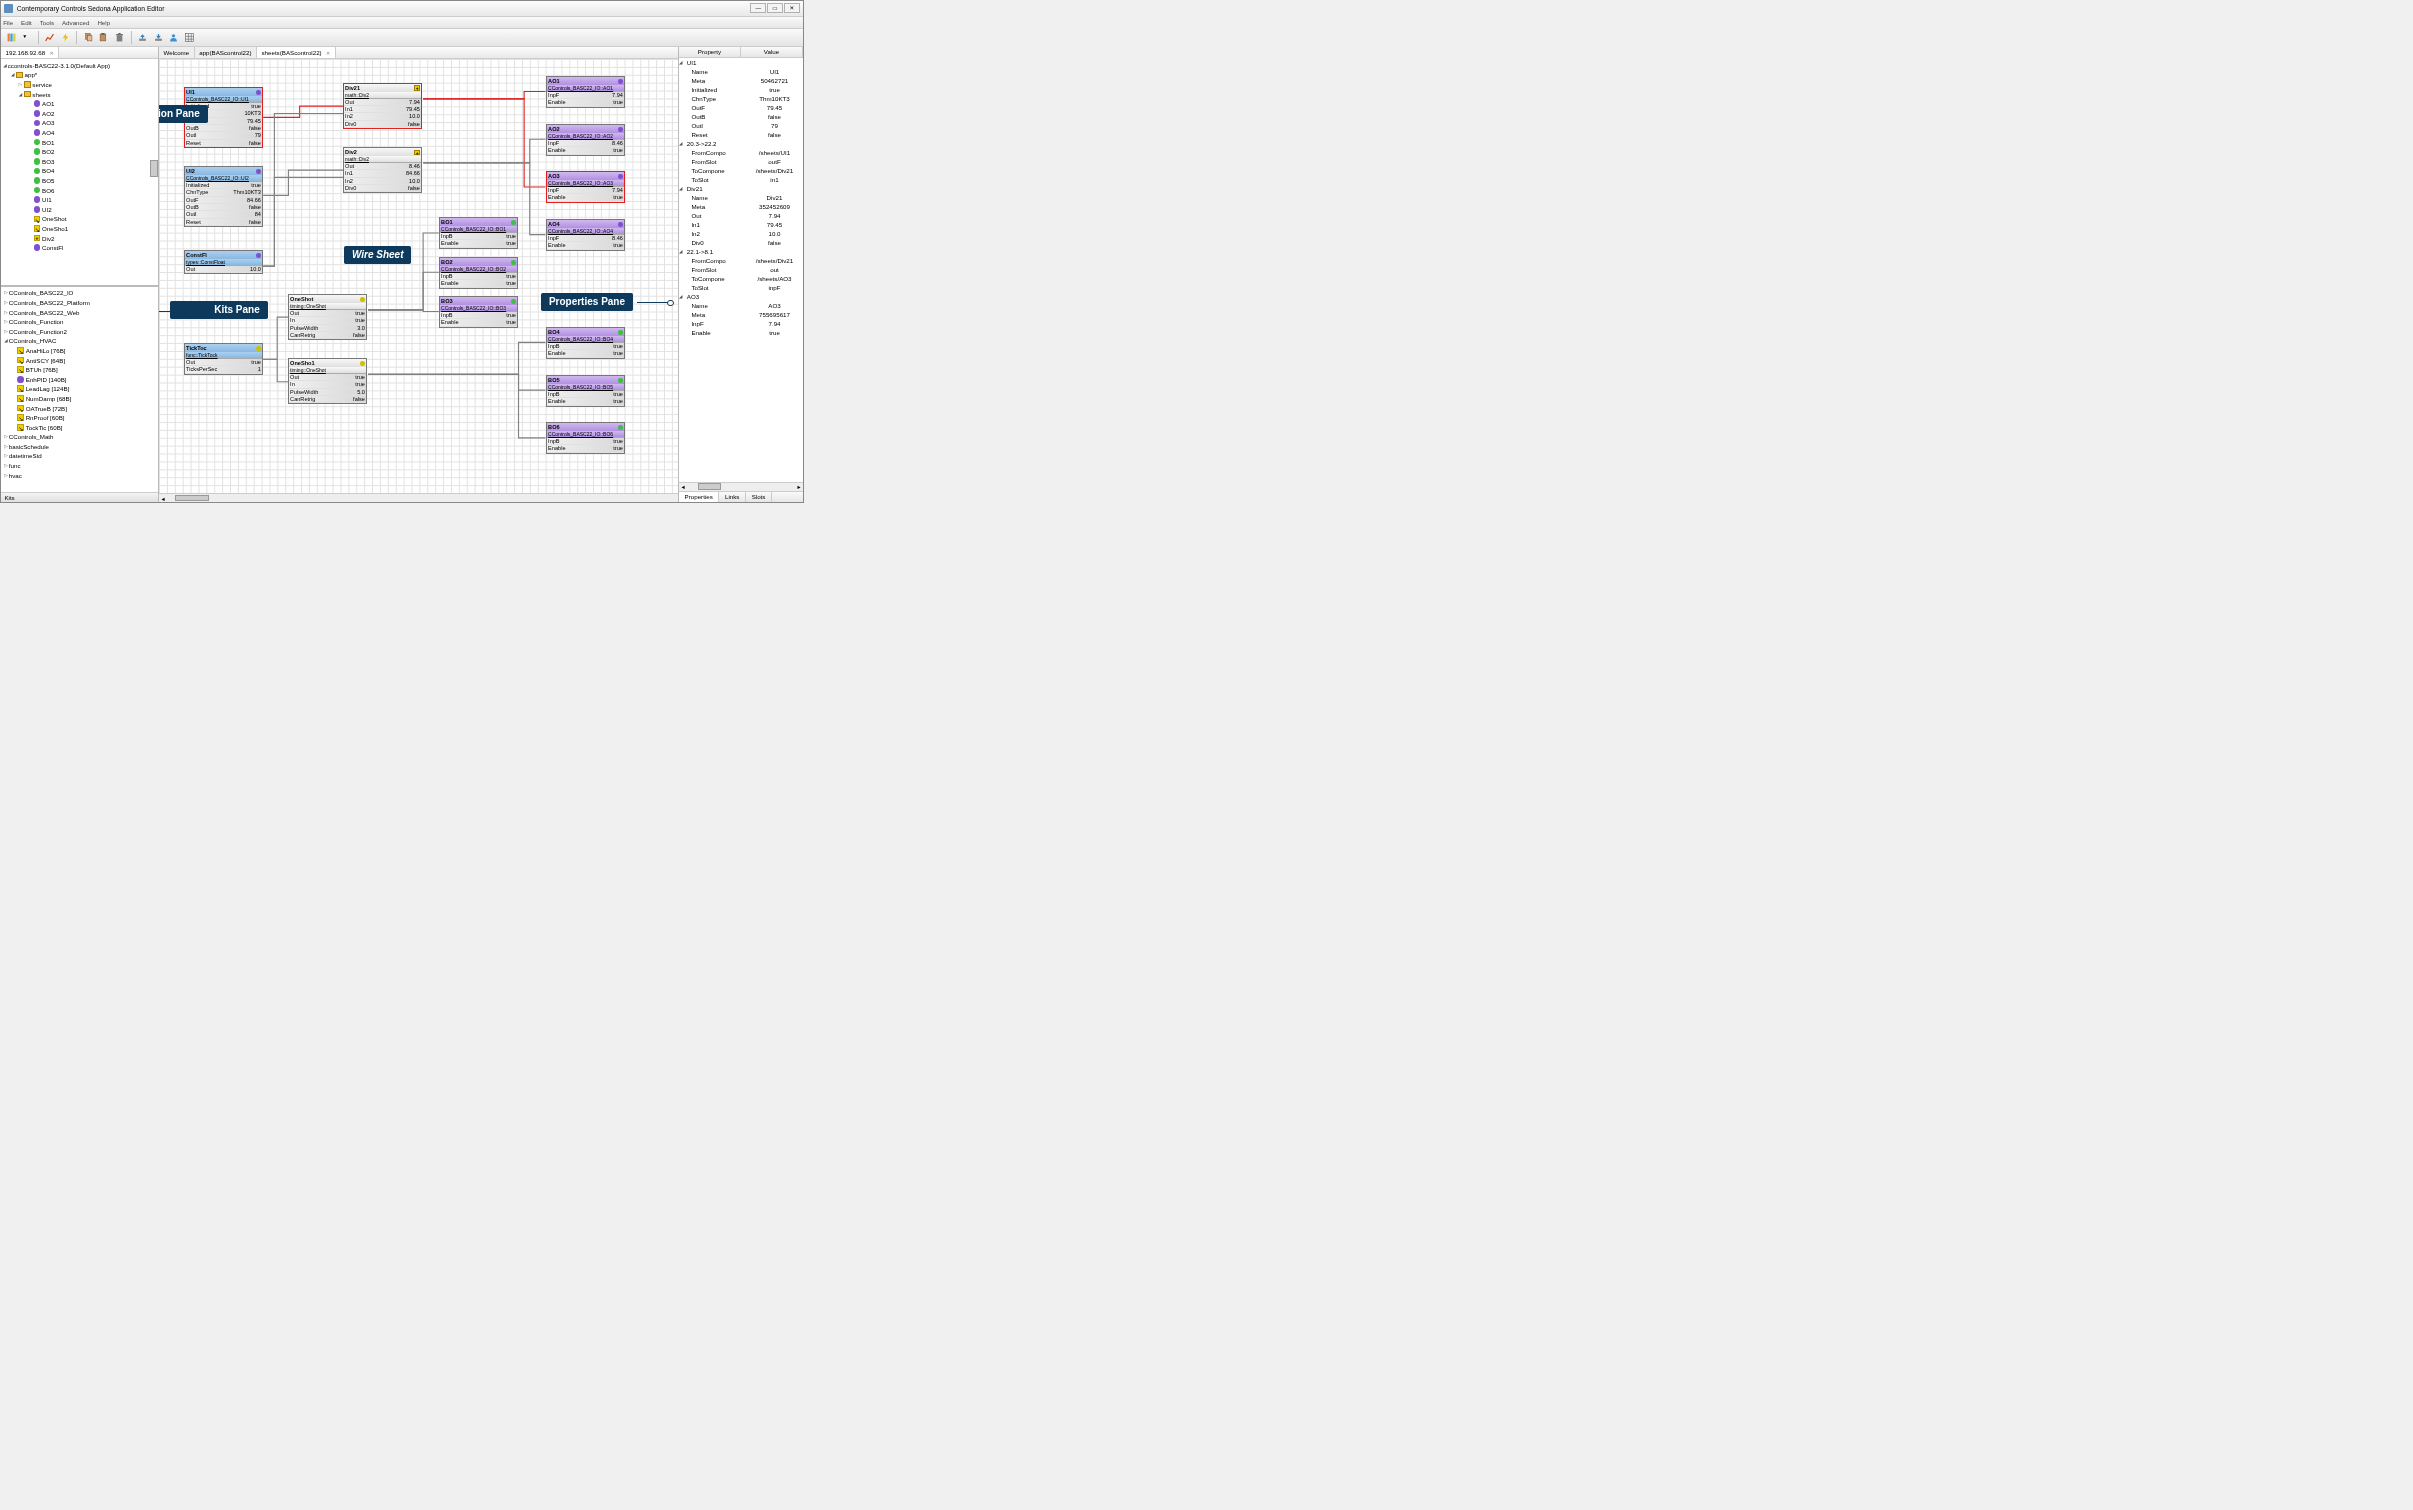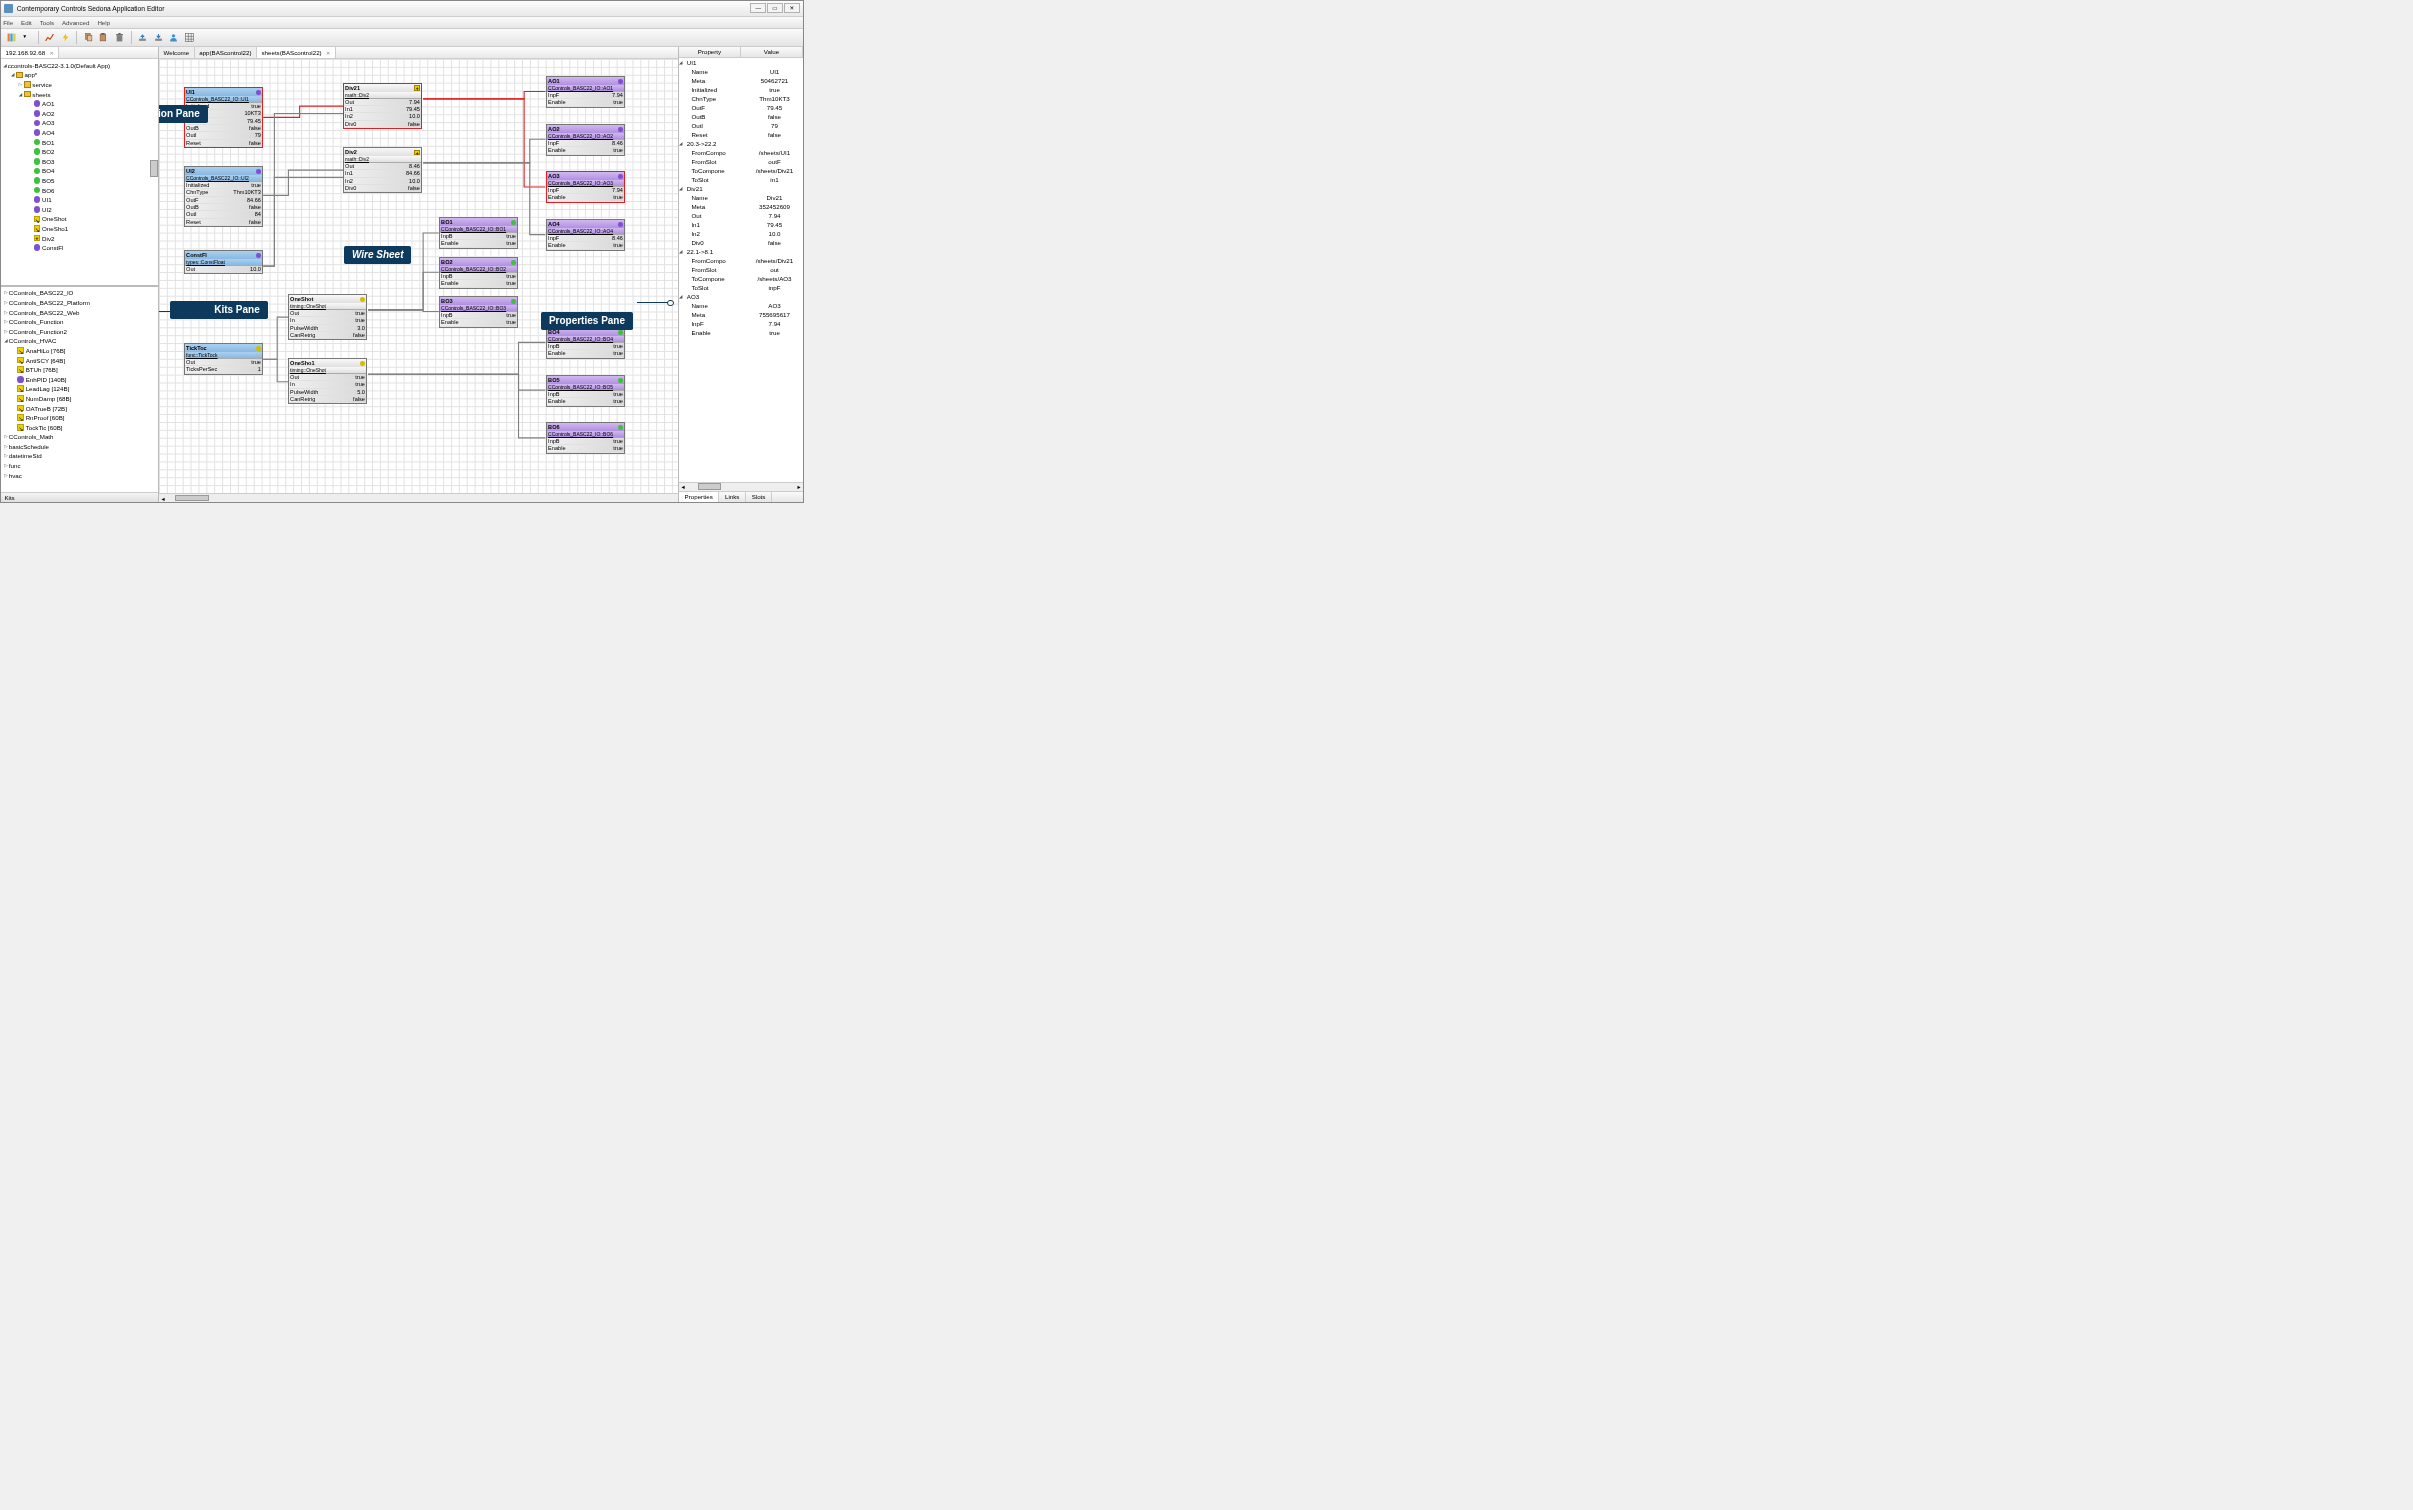--- a/index.html
+++ b/index.html
@@ -756,21 +756,21 @@
       <div class="ws-scrollbar-h">
           <span style="width:7.9px;text-align:center;">◂</span>
           <div class="thumb"></div>
         </div>
 
       <div class="callout" style="left:-45px; top:58px;">Navigation Pane</div>
       <div class="callout-line" style="left:-17px; top:264px; width:28px;"></div>
       <div class="callout" style="left:11.2px; top:254px;padding-left:44px;">Kits Pane</div>
       <div class="callout" style="left:185px; top:199px;font-style:italic;">Wire Sheet</div>
       <div class="callout-line rev" style="left:478px; top:255px; width:34px;"></div>
-      <div class="callout" style="left:382px; top:246px;margin-top:19px;">Properties Pane</div>
+      <div class="callout" style="left:382px; top:246px;">Properties Pane</div>
     </div>
 
     <div class="right-col">
       <div class="prop-header">
         <div>Property</div>
         <div>Value</div>
       </div>
       <div class="prop-body" id="prop-body">
           <div class="prop-row prop-group">
             <span class="exp">◢</span>

